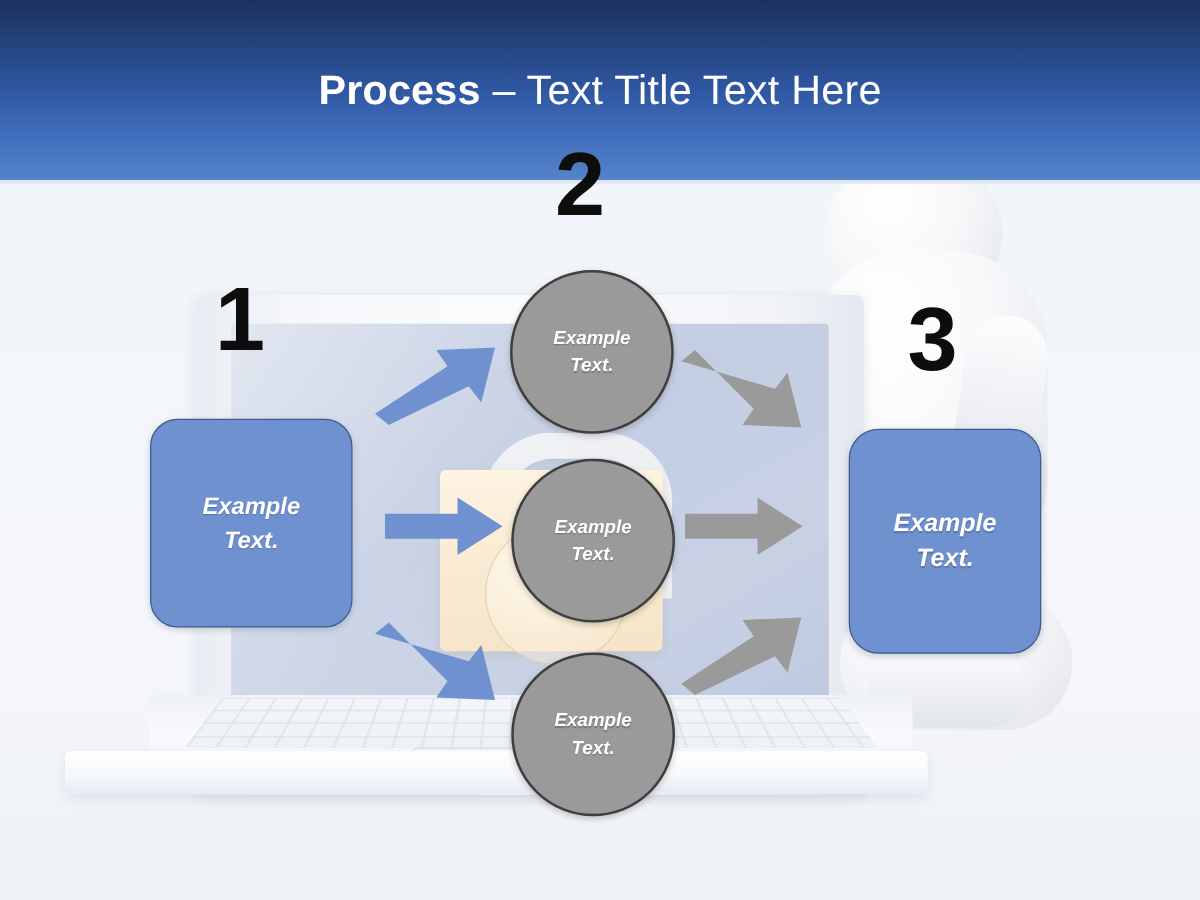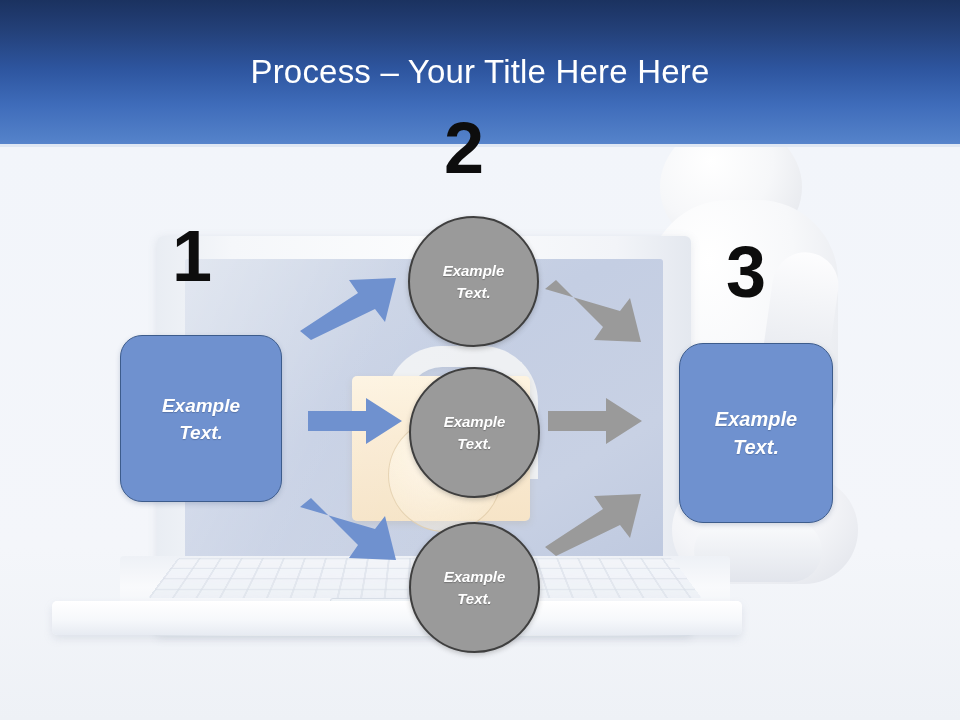--- a/index.html
+++ b/index.html
@@ -44,21 +44,21 @@
     position: absolute;
     left: 0; top: 52px;
     width: 960px;
     text-align: center;
     color: #ffffff;
     font-size: 33px;
     line-height: 40px;
     letter-spacing: 0.2px;
     white-space: nowrap;
   }
-  .slide-title .t-strong { font-weight: normal; text-align: right; }
+  .slide-title .t-strong { font-weight: bold; text-align: right; }
   .slide-title .t-light  { font-weight: normal; }
 
   
   .photo {
     position: absolute;
     left: 0; top: 146px;
     width: 960px;
     height: 574px;
     overflow: hidden;
   }
@@ -323,21 +323,21 @@
 
     <div class="deck"></div>
     <div class="keyboard"></div>
     <div class="trackpad"></div>
     <div class="base-edge"></div>
   </div>
 
   <div class="header-band"></div>
   <div class="header-underline"></div>
   <div class="slide-title">
-    <span class="t-strong">Process</span><span class="t-light"> – Your Title Here Here</span>
+    <span class="t-strong">Process</span><span class="t-light"> – Text Title Text Here</span>
   </div>
 
   <div class="stage">
 
     <div class="step-number" id="num-1">1</div>
     <div class="step-number" id="num-2">2</div>
     <div class="step-number" id="num-3">3</div>
 
     <div class="round-box" id="box-left">
       <div class="rb-text">

